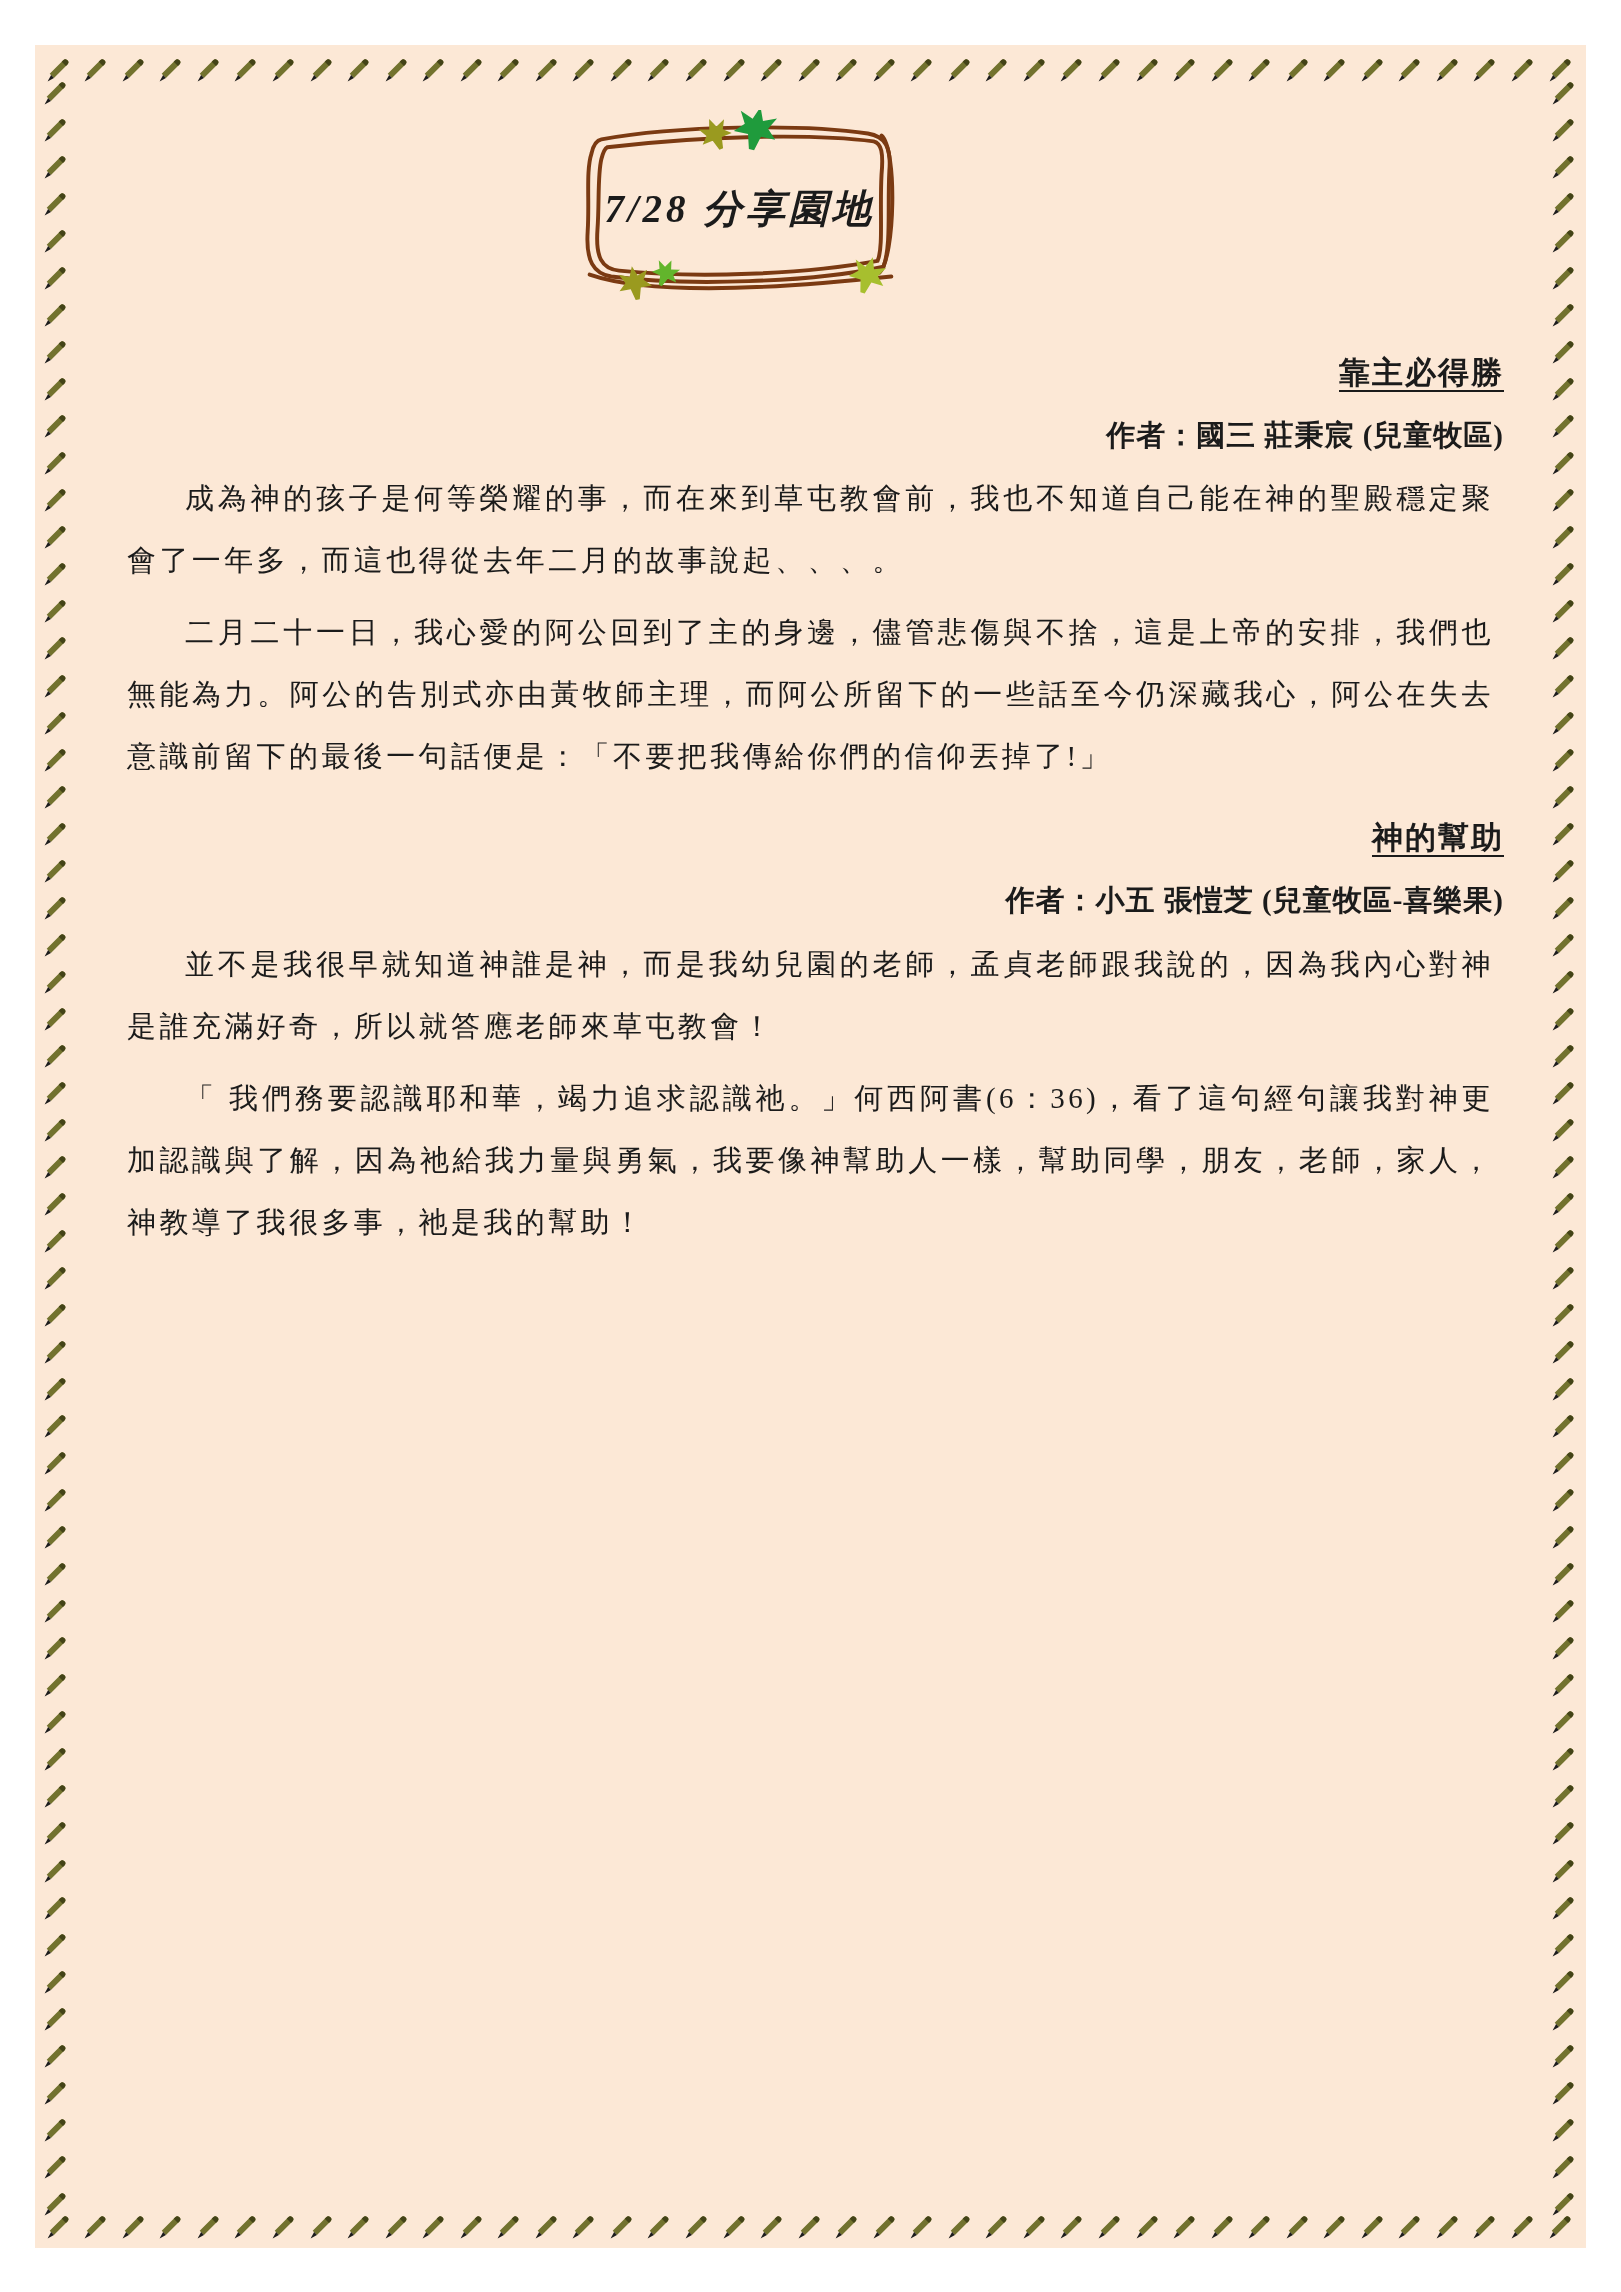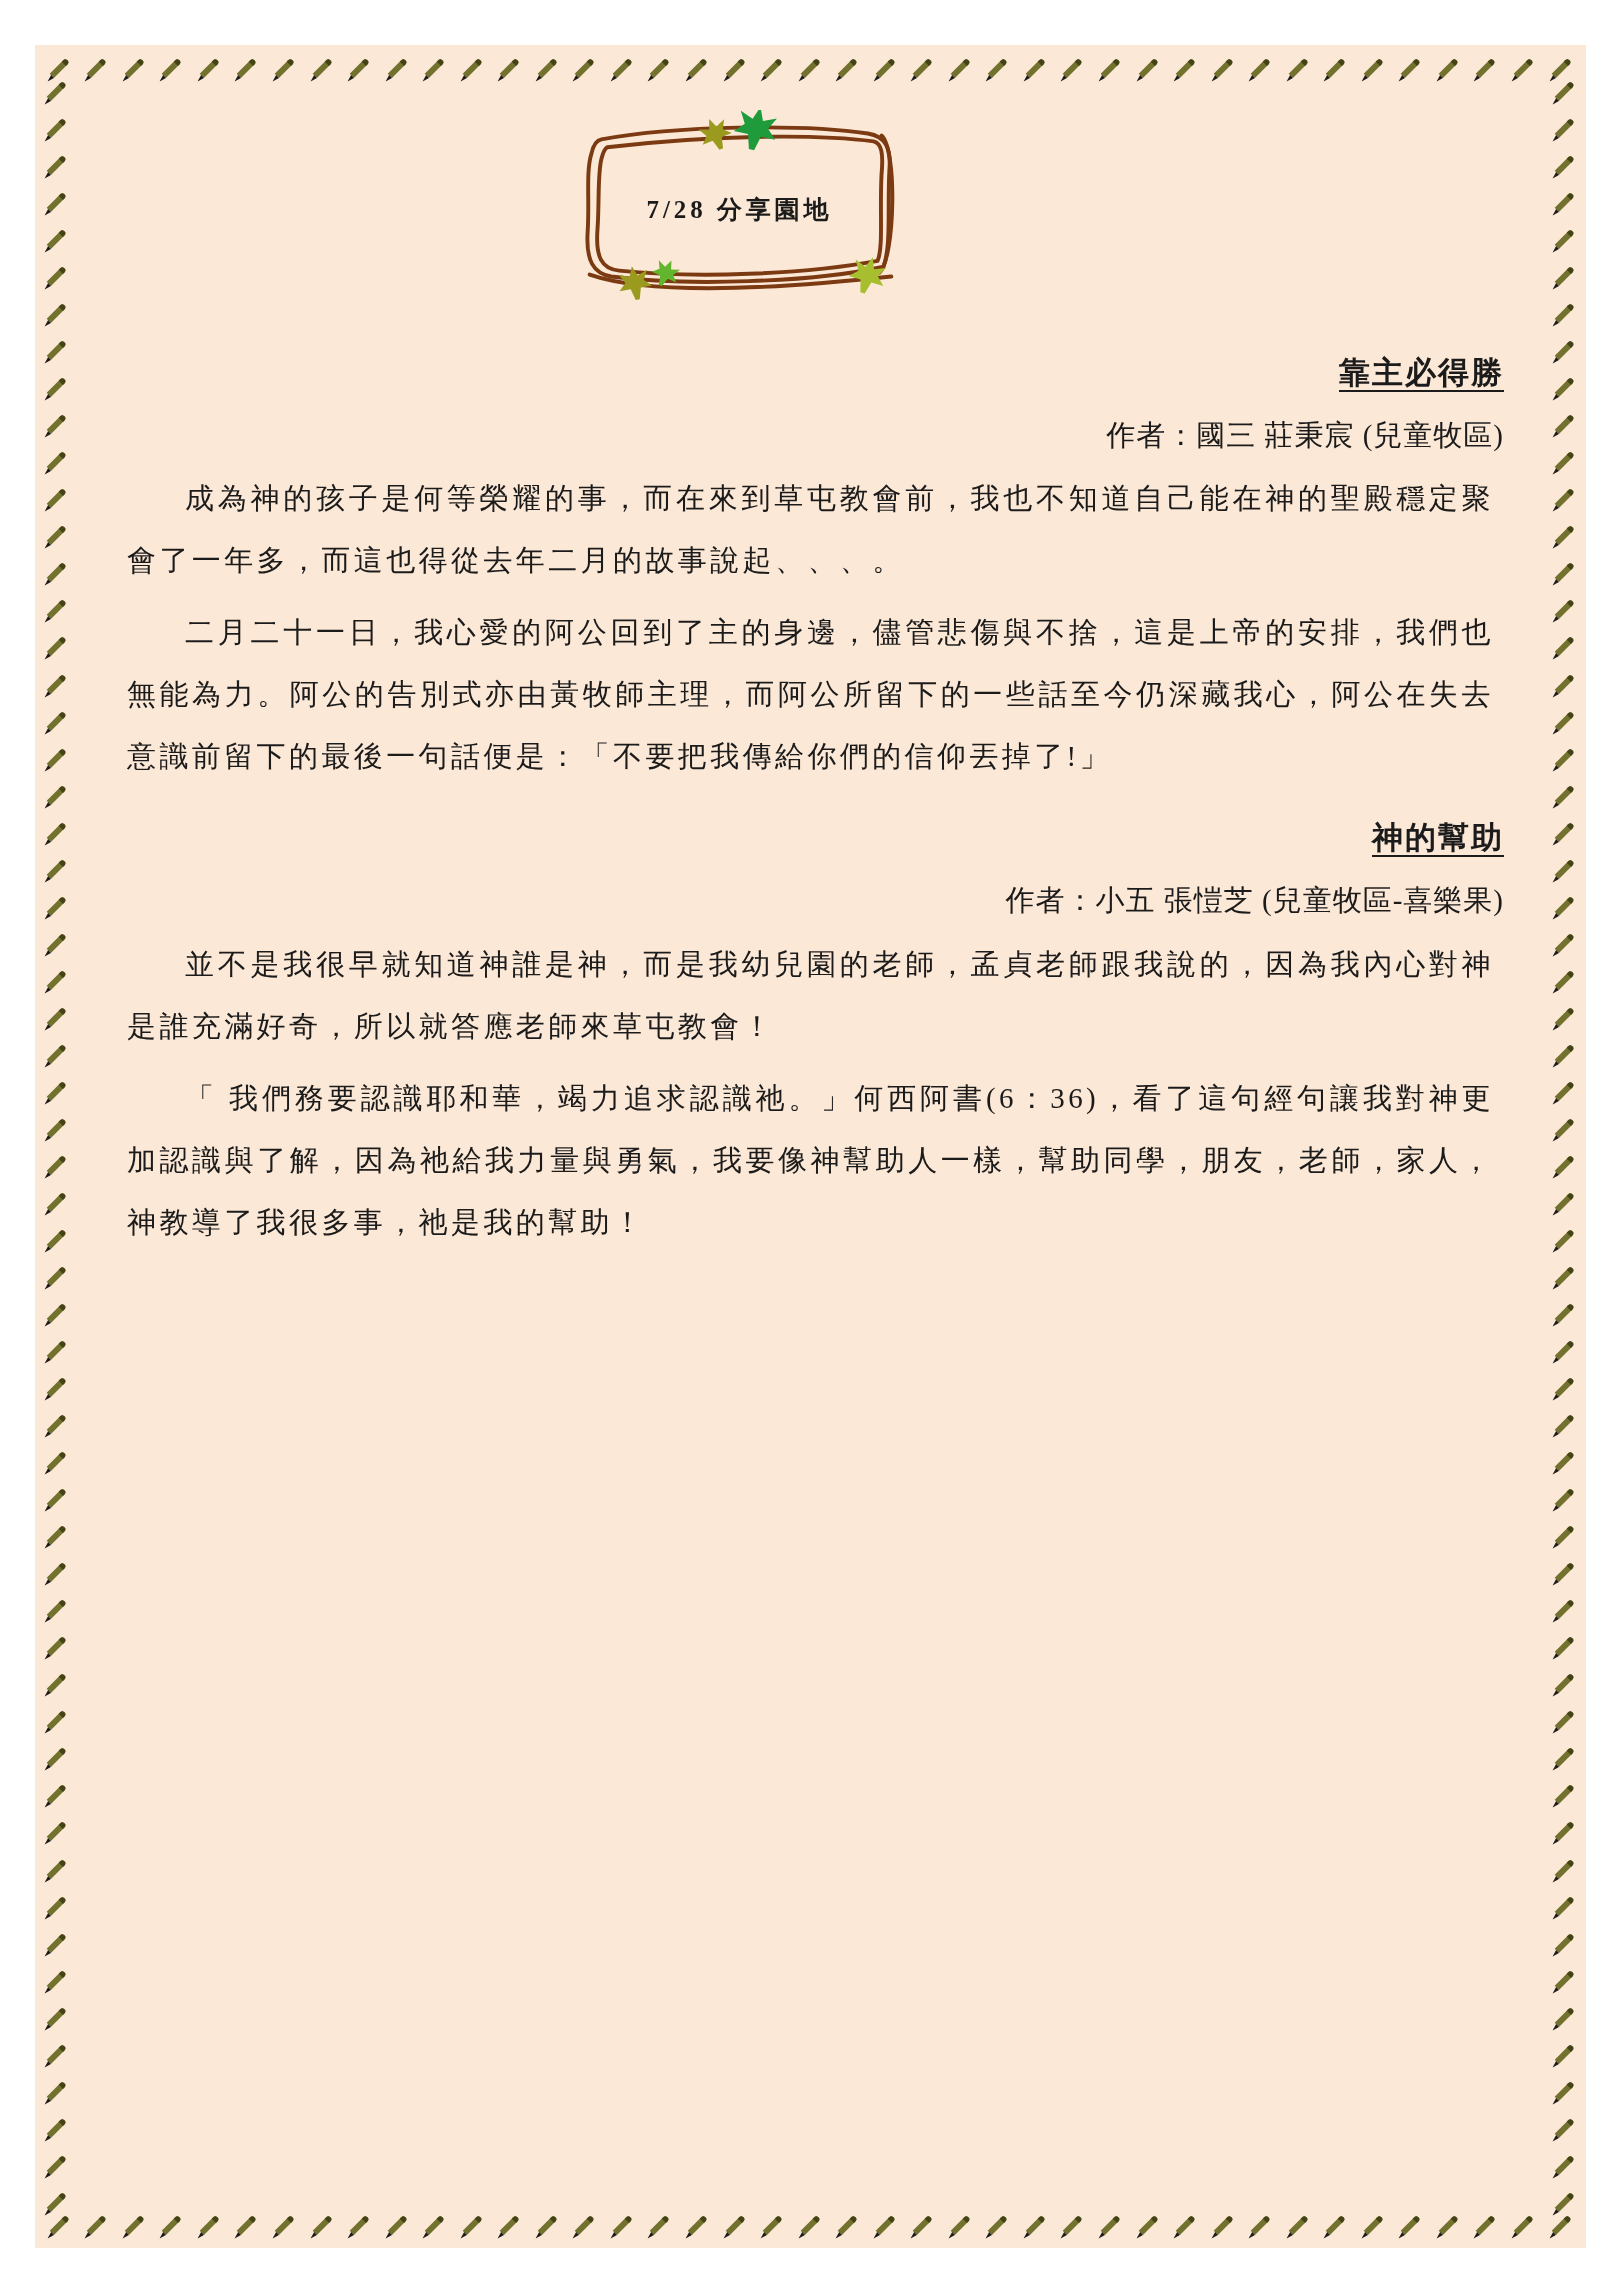--- a/index.html
+++ b/index.html
@@ -31,32 +31,32 @@
     content:"";position:absolute;left:0;top:0;width:4.9px;height:5.9px;
     background:#434317;border-radius:2.9px 0 0 2.9px;
   }
   
   .content{position:absolute;left:0;top:0;width:100%;padding:0 82px;box-sizing:border-box;}
   
   .banner{position:relative;width:343px;height:191px;margin:65px 0 0 451px;}
   .banner svg{position:absolute;inset:0;}
   .banner-title{
     position:absolute;inset:0;display:flex;align-items:center;justify-content:center;
-    font-size:25px;font-weight:bold;letter-spacing:3.9px;padding-top:7.8px;
+    font-size:39px;font-weight:bold;letter-spacing:3.9px;padding-top:7.8px;font-style:italic;
   }
   
   .article-title{
     text-align:right;font-size:31px;font-weight:bold;margin:0;
     text-decoration:underline;text-underline-offset:6.9px;text-decoration-thickness:2px;
     letter-spacing:2px;
   }
   .article-title.first{margin-top:51px;}
   .article-title.second{margin-top:30px;}
   .article-author{
-    text-align:right;font-size:29px;font-weight:400;margin-top:21.6px;letter-spacing:1px;
+    text-align:right;font-size:29px;font-weight:700;margin-top:21.6px;letter-spacing:1px;
   }
   .article-body{margin-top:11.8px;}
   .article-body p{
     margin:10px;font-size:29px;line-height:62px;text-indent:2em;
     text-align:justify;letter-spacing:3.4px;
   }
 </style>
 </head>
 <body>
 

